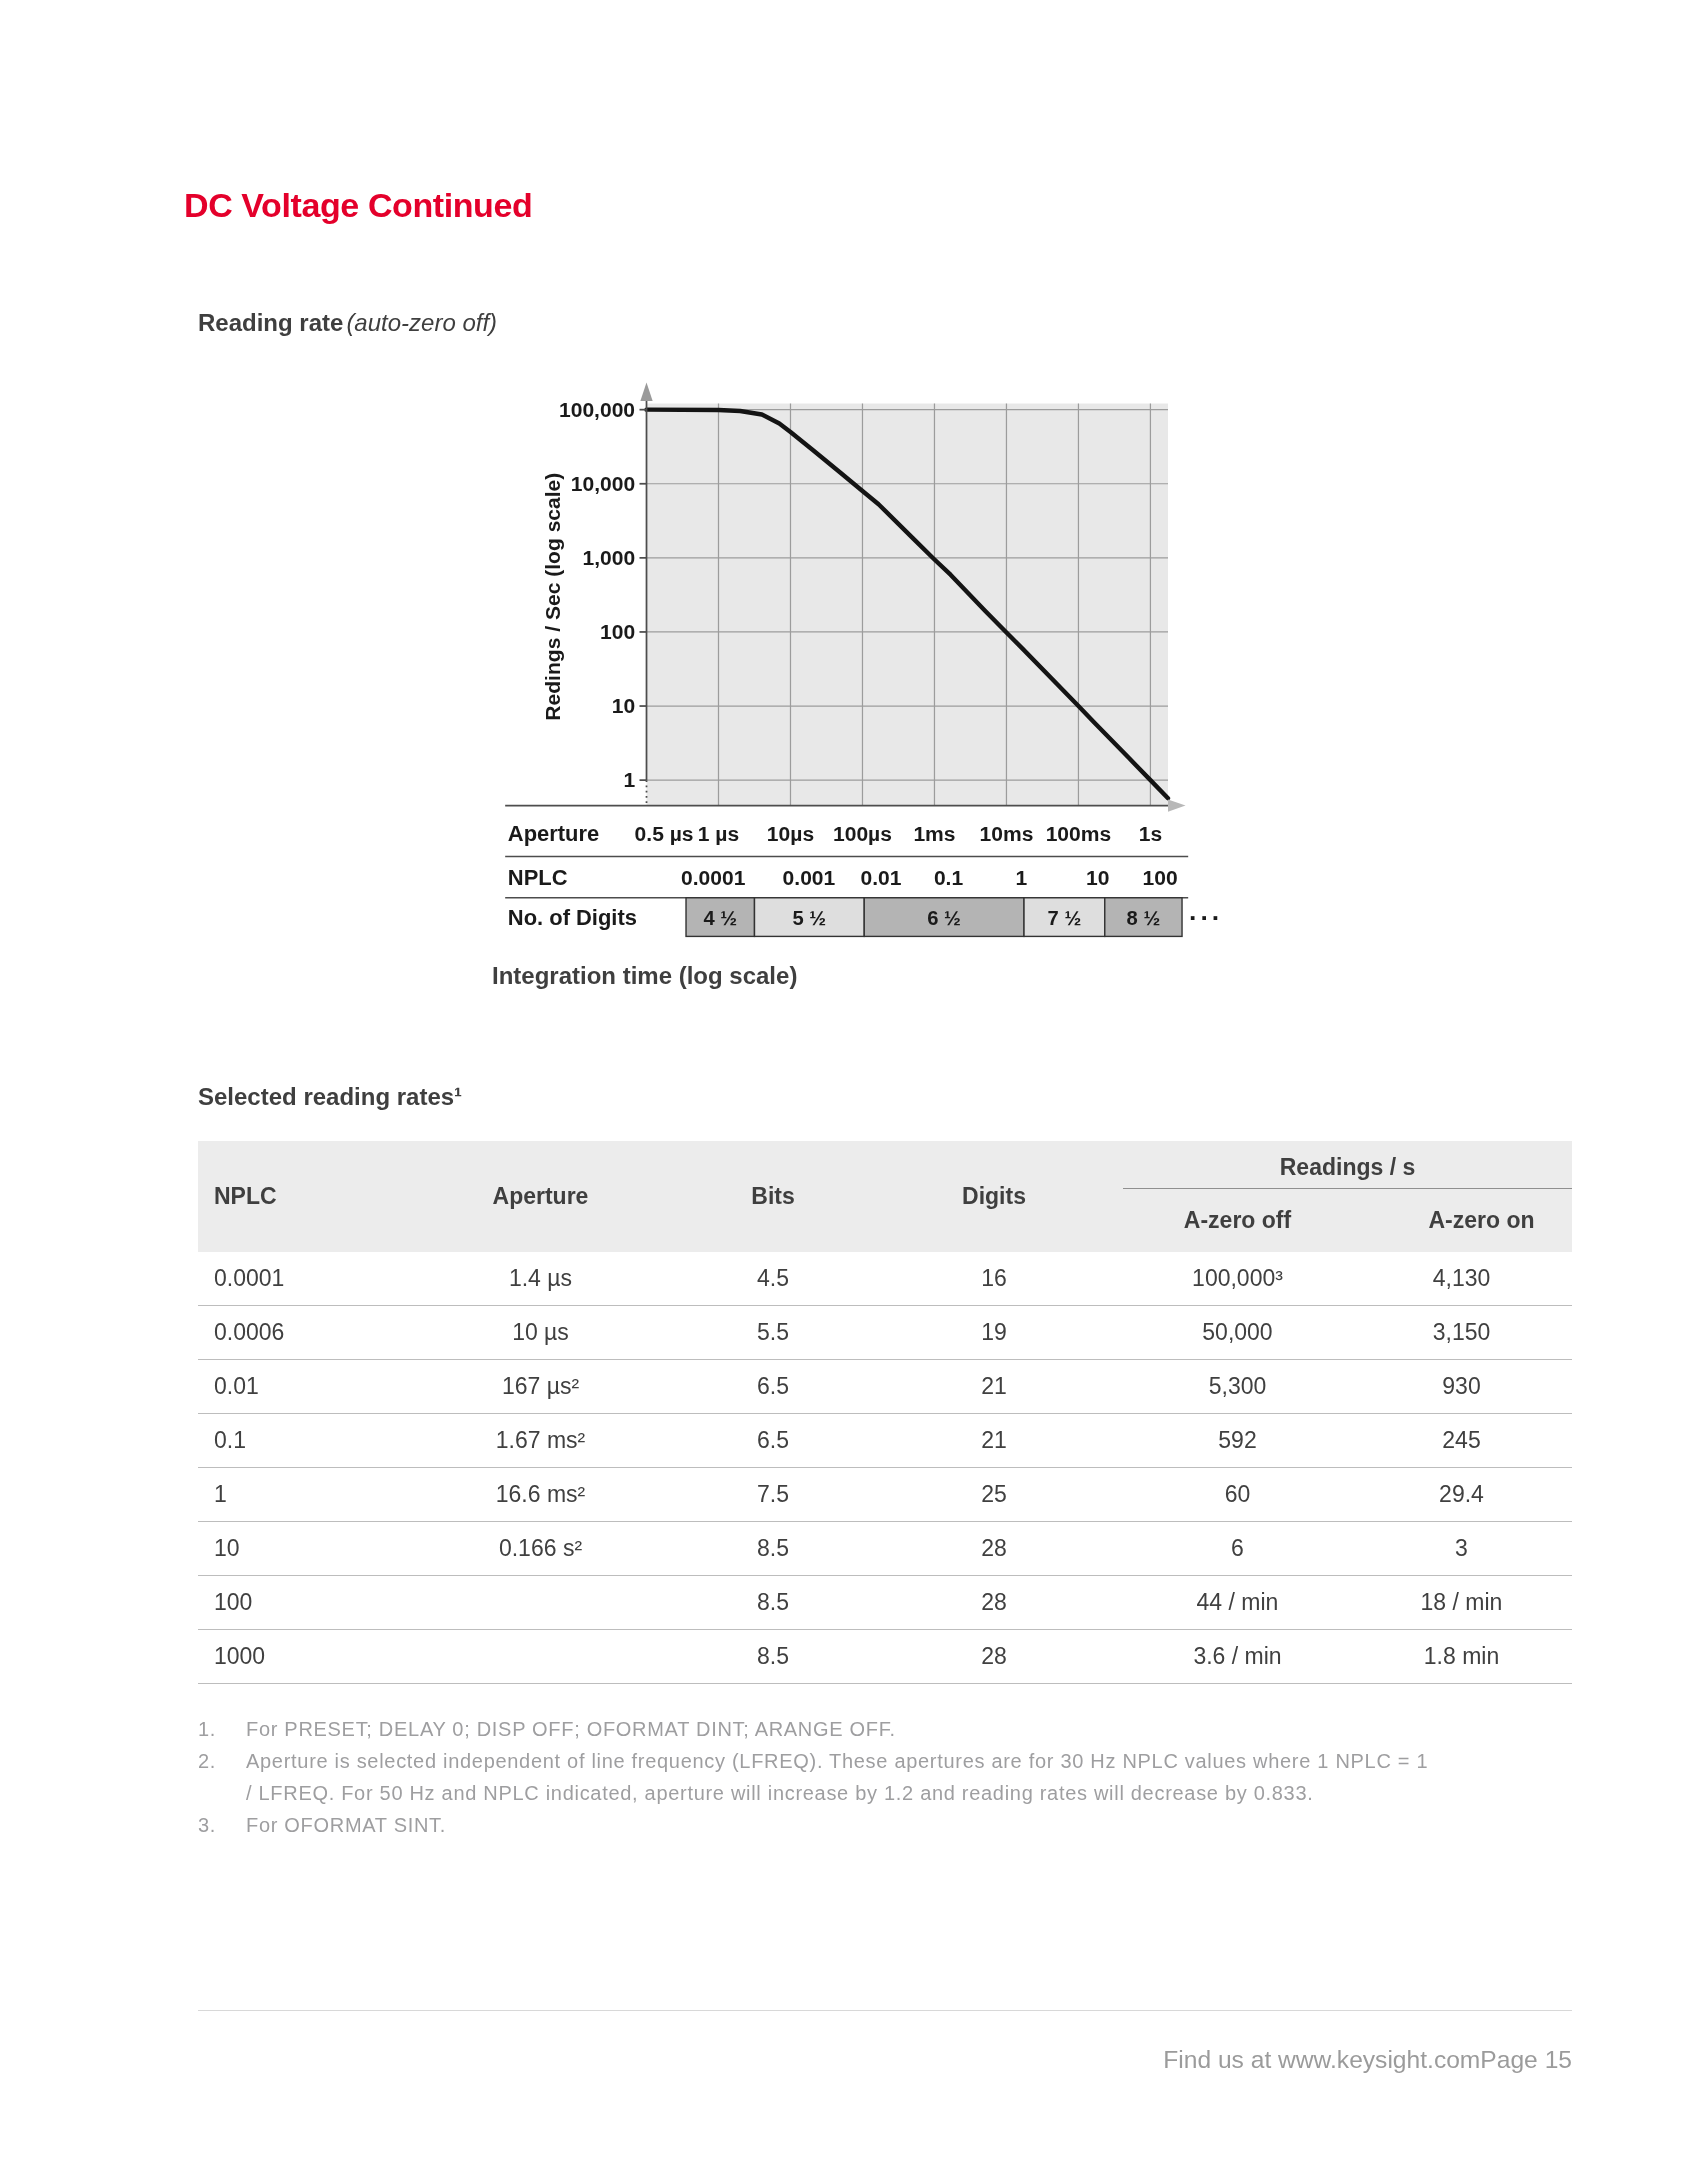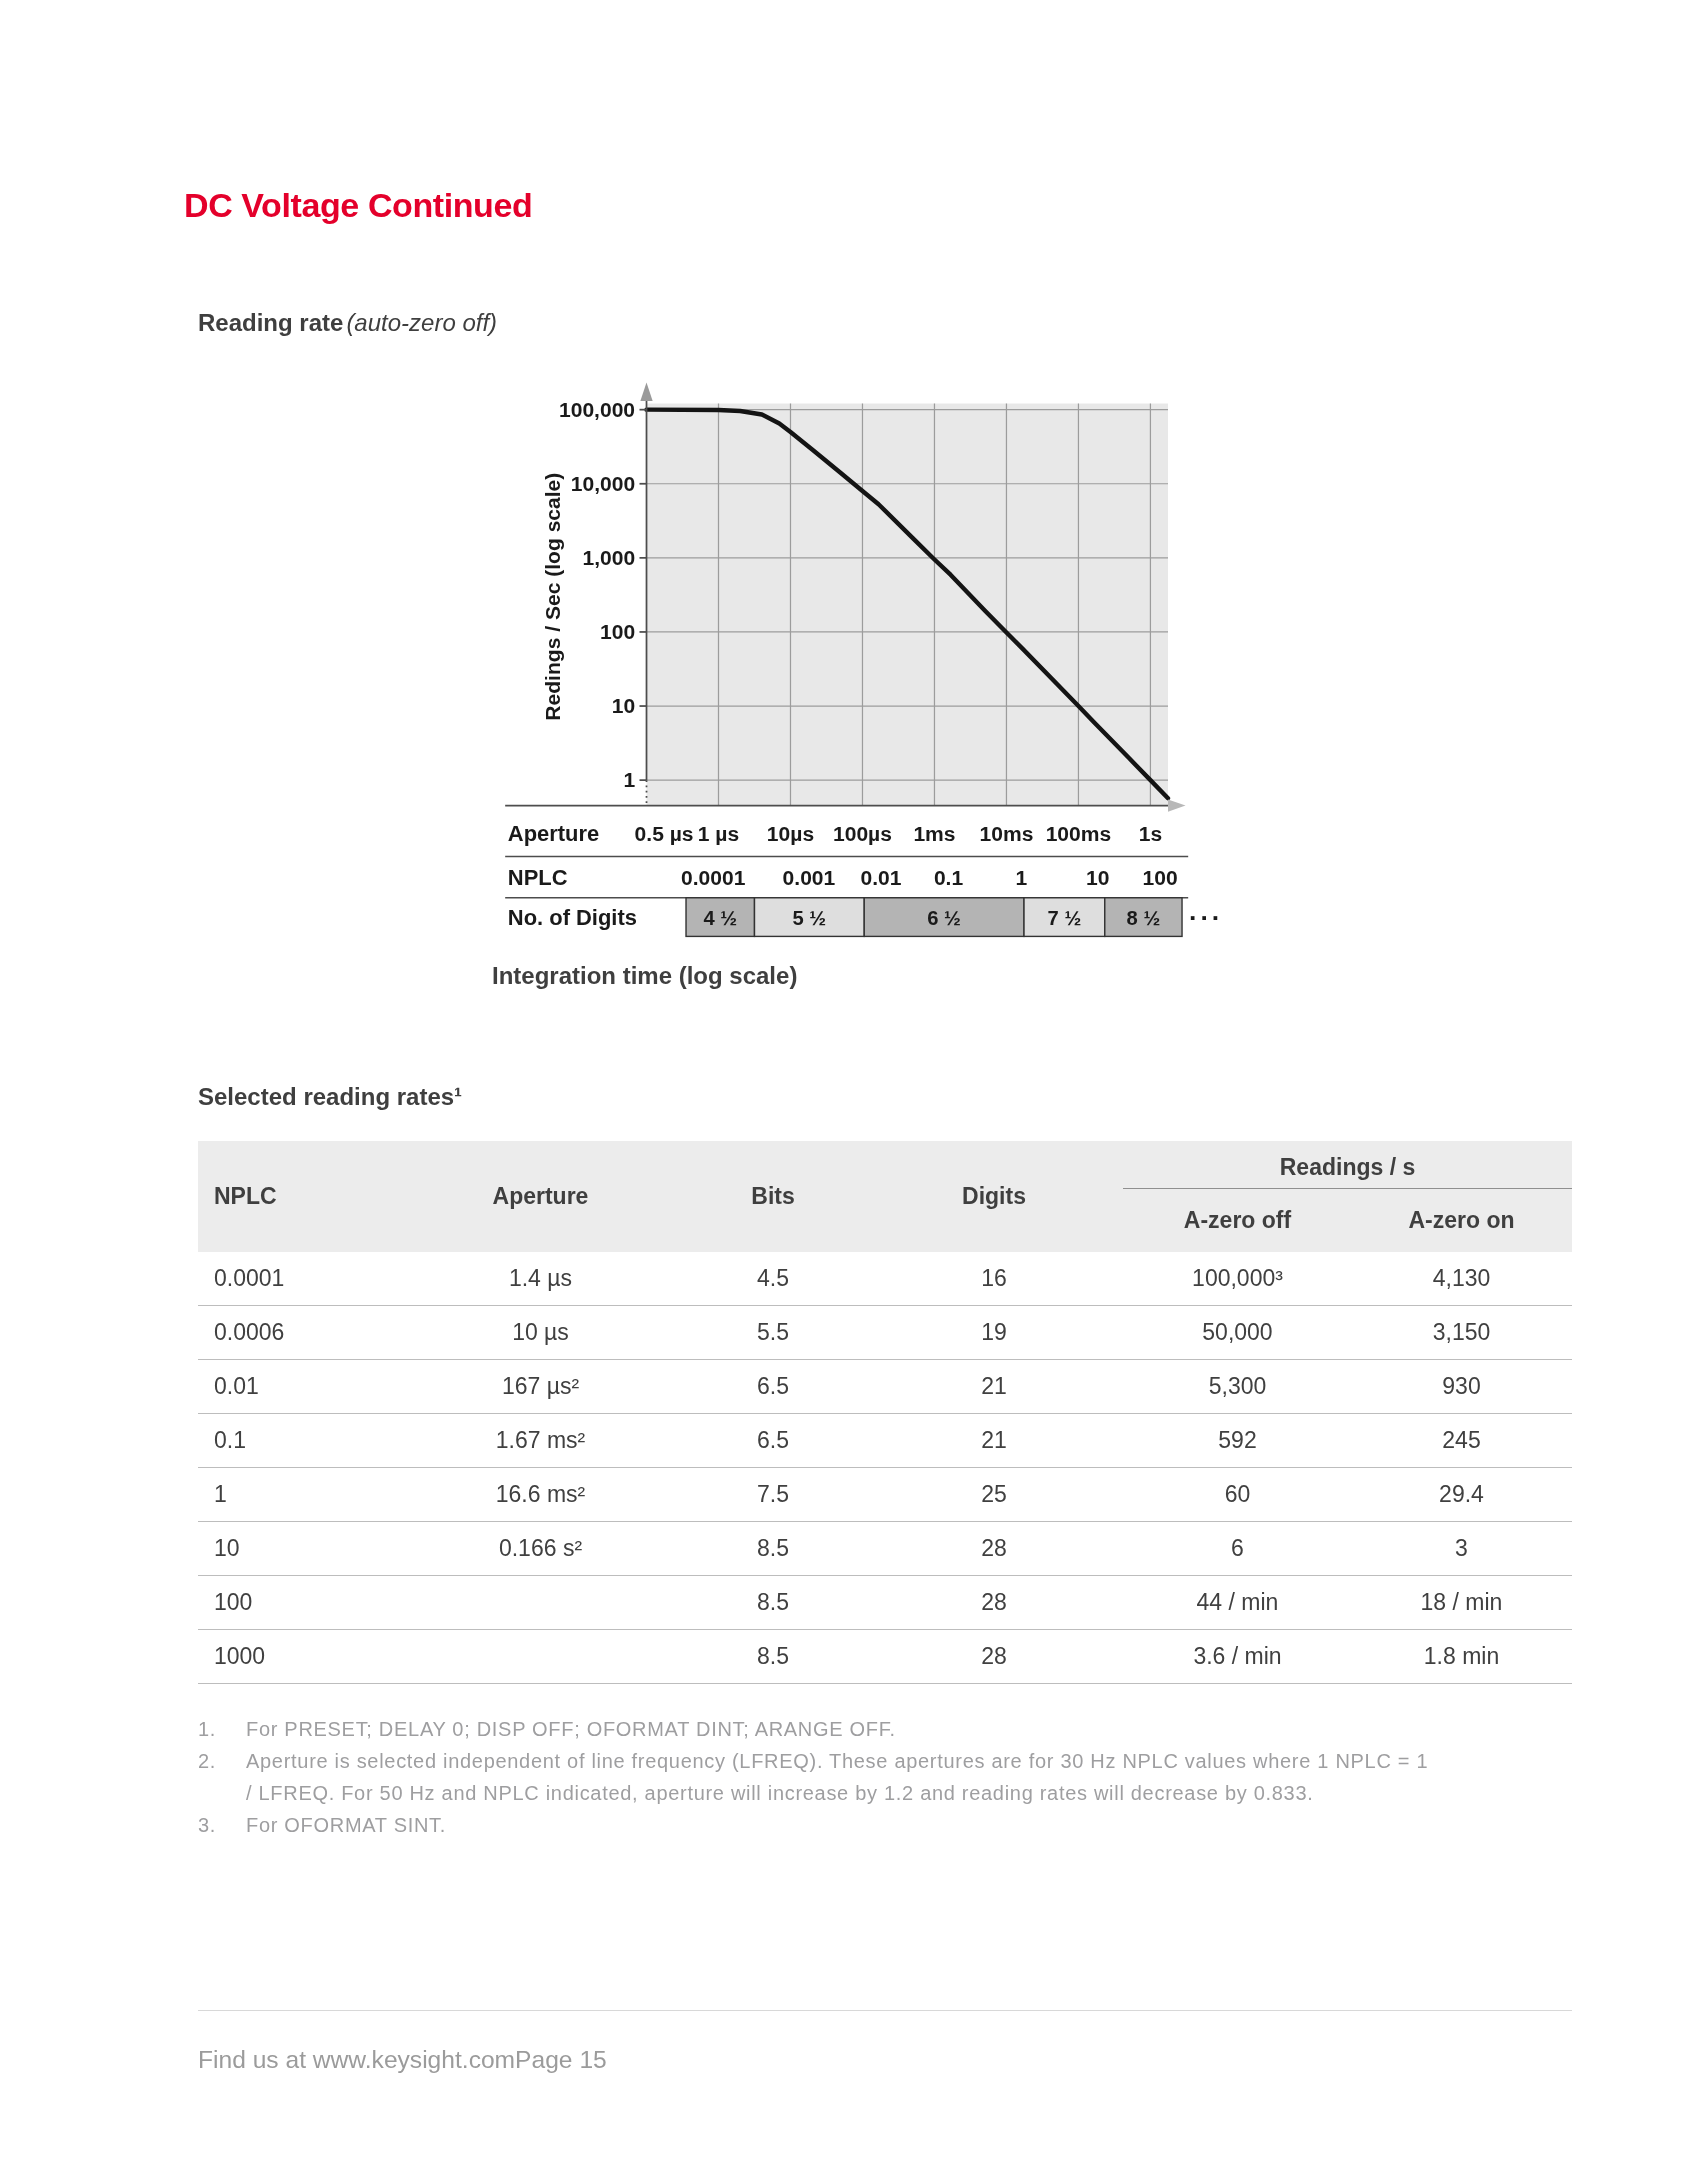--- a/index.html
+++ b/index.html
@@ -28,39 +28,39 @@
 
   .spec-table { position:absolute; left:198px; top:1141px; width:1374px; font-size:23px; color:#404040; }
   .thead { display:grid; grid-template-columns:202px 281px 184px 258px 449px; height:111px; background:#ececec; }
   .th { display:flex; align-items:center; justify-content:center; font-weight:700; color:#3f3f3f; }
   .th.c1 { justify-content:flex-start; padding-left:16px; }
   .th-group { display:flex; flex-direction:column; }
   .group-title {
     height:48px; display:flex; align-items:flex-end; justify-content:center; padding-bottom:7px;
     font-weight:700; color:#3f3f3f; border-bottom:0.9px solid #8f8f8f;
   }
-  .group-sub { flex:1; display:grid; grid-template-columns:229px 219px; }
+  .group-sub { flex:1; display:grid; grid-template-columns:229px 219px;gap:20px; }
   .group-sub > div { display:flex; align-items:center; justify-content:center; font-weight:700; color:#3f3f3f; }
 
   .trow { display:grid; grid-template-columns:202px 281px 184px 258px 229px 219px; height:54px; border-bottom:0.9px solid #bdbdbd; }
   .td { display:flex; align-items:center; justify-content:center; }
   .td.c1 { justify-content:flex-start; padding-left:16px; }
 
   .footnotes {
     position:absolute; left:198px; top:1713px; width:1317px; list-style:none;
     font-size:20px; line-height:32px; color:#9e9ea0; letter-spacing:0.7px;
   }
   .fn { display:flex; align-items:flex-start; }
   .fn-num { width:48px; flex:none; }
   .fn-text { max-width:1194px; }
 
   .footer {
     position:absolute; left:198px; top:2010px; width:1374px;
     border-top:0.9px solid #d8d8d8; padding-top:35px;
-    display:flex; justify-content:flex-start;
+    display:flex; justify-content:flex-end;
     font-size:24.6px; color:#9b9b9b;
   }
 </style>
 </head>
 <body>
 
 <div class="page">
 
   <div class="title">DC Voltage Continued</div>
 

